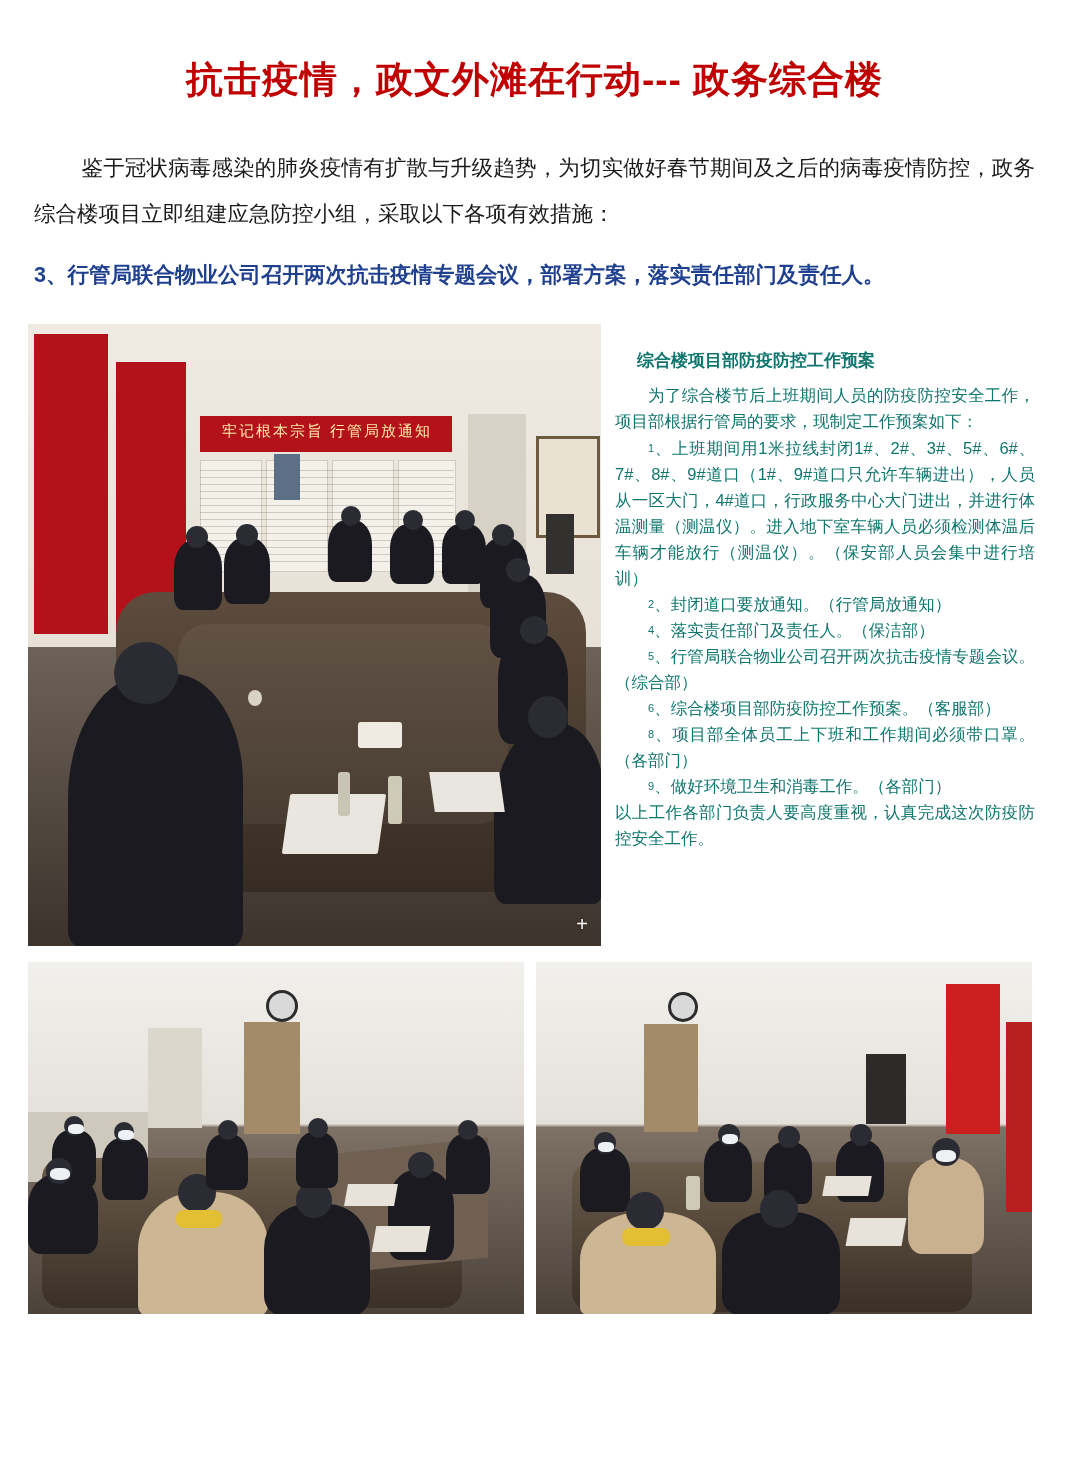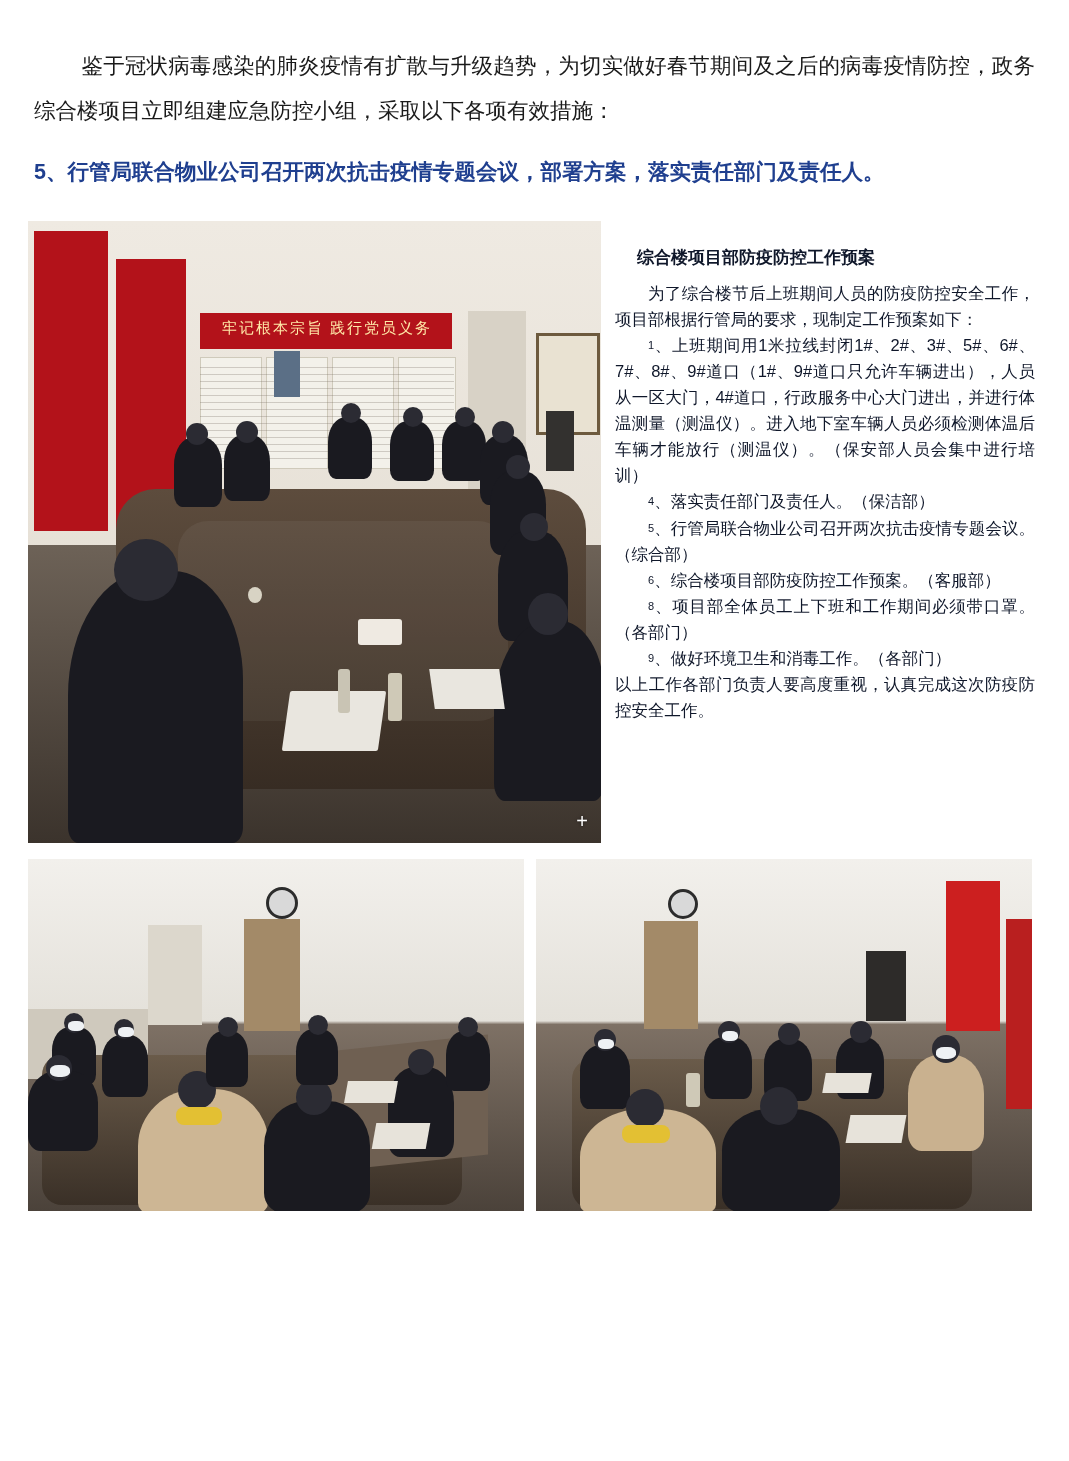--- a/index.html
+++ b/index.html
@@ -90,21 +90,21 @@
     position:absolute; right:8px; bottom:10px; width:22px; height:22px;
     color:#fff; font-size:20px; line-height:20px; text-align:center;
     text-shadow: 0 0 3px rgba(0,0,0,.6);
   }
 
   
   .notice {
     width: 420px;
     font-size: 16.5px;
     line-height: 1.58;
-    color: #0f172a;
+    color: #0f766e;
     padding-top: 24px;
   }
   .notice h2 {
     font-size: 17px;
     font-weight: bold;
     margin: 0 0 8px 0;
     text-align: left;
     padding-left: 22px;
   }
   .notice p {
@@ -126,37 +126,38 @@
   .clock { position:absolute; border-radius:50%; background:#d9d9d9; border:3px solid #2c2c2c; }
   .door { position:absolute; background:#8d6a45; }
   .flag { position:absolute; background:#cc1f1f; }
   .mask { position:absolute; background:#eef1f4; border-radius:40%; }
 </style>
 </head>
 <body>
 
 <div class="page">
 
+  <h1 class="title">抗击疫情，政文外滩在行动---  政务综合楼</h1>
 
   <div class="para"><span class="indent"></span><span>鉴于冠状病毒感染的肺炎疫情有扩散与升级趋势，为切实做好春节期间及之后的病毒疫情防控，政务综合楼项目立即组建应急防控小组，采取以下各项有效措施：</span></div>
 
-  <div class="para-blue">5、行管局联合物业公司召开两次抗击疫情专题会议，部署方案，落实责任部门及责任人。</div>
+  <div class="para-blue">3、行管局联合物业公司召开两次抗击疫情专题会议，部署方案，落实责任部门及责任人。</div>
 
   <div class="row1">
 
     <div class="photo meeting1">
       <div class="wall"></div>
       <div class="wall-lower"></div>
 
       <div class="banner-red" style="left:6px; top:10px; width:74px; height:300px;"></div>
       <div class="banner-red" style="left:88px; top:38px; width:70px; height:290px;"></div>
       <div style="position:absolute; left:14px; top:26px; width:58px; height:270px; color:#f6e3a6; font-size:15px; line-height:1.25; writing-mode:vertical-rl; opacity:.85;"></div>
 
       <div class="board" style="left:172px; top:92px; width:252px; height:36px; background:#b3121a; border:none;"></div>
-      <div style="position:absolute; left:182px; top:98px; width:234px; text-align:center; color:#ffe9a8; font-size:15px; letter-spacing:2px;">牢记根本宗旨  践行党员义务</div>
+      <div style="position:absolute; left:182px; top:98px; width:234px; text-align:center; color:#ffe9a8; font-size:15px; letter-spacing:2px;">牢记根本宗旨  行管局放通知</div>
 
       <div class="board-white" style="left:172px; top:136px; width:60px; height:110px;"></div>
       <div class="board-white" style="left:238px; top:136px; width:60px; height:110px;"></div>
       <div class="board-white" style="left:304px; top:136px; width:60px; height:110px;"></div>
       <div class="board-white" style="left:370px; top:136px; width:56px; height:110px;"></div>
       <div style="position:absolute; left:172px; top:140px; width:254px; height:104px; background:repeating-linear-gradient(transparent 0 6px, rgba(120,110,100,.30) 6px 7px);"></div>
 
       <div style="position:absolute; left:508px; top:112px; width:58px; height:96px; background:#e9e2d2; border:3px solid #6d5a3e;"></div>
 
       <div style="position:absolute; left:440px; top:90px; width:58px; height:180px; background:#d8d2c6;"></div>
@@ -197,20 +198,21 @@
       <div style="position:absolute; left:360px; top:452px; width:14px; height:48px; background:#cfc9b7; border-radius:3px;"></div>
       <div style="position:absolute; left:220px; top:366px; width:14px; height:16px; background:#d8d3c4; border-radius:50%;"></div>
 
       <div class="plus-badge">+</div>
     </div>
 
     <div class="notice">
       <h2>综合楼项目部防疫防控工作预案</h2>
       <p class="ind">为了综合楼节后上班期间人员的防疫防控安全工作，项目部根据行管局的要求，现制定工作预案如下：</p>
       <p class="ind"><span class="num">1</span>、<span>上班期间用1米拉线封闭1#、2#、3#、5#、6#、7#、8#、9#道口（1#、9#道口只允许车辆进出），人员从一区大门，4#道口，行政服务中心大门进出，并进行体温测量（测温仪）。进入地下室车辆人员必须检测体温后车辆才能放行（测温仪）。（保安部人员会集中进行培训）</span></p>
+      <p class="ind"><span class="num">2</span>、<span>封闭道口要放通知。（行管局放通知）</span></p>
       <p class="ind"><span class="num">4</span>、<span>落实责任部门及责任人。（保洁部）</span></p>
       <p class="ind"><span class="num">5</span>、<span>行管局联合物业公司召开两次抗击疫情专题会议。（综合部）</span></p>
       <p class="ind"><span class="num">6</span>、<span>综合楼项目部防疫防控工作预案。（客服部）</span></p>
       <p class="ind"><span class="num">8</span>、<span>项目部全体员工上下班和工作期间必须带口罩。（各部门）</span></p>
       <p class="ind"><span class="num">9</span>、<span>做好环境卫生和消毒工作。（各部门）</span></p>
       <p>以上工作各部门负责人要高度重视，认真完成这次防疫防控安全工作。</p>
     </div>
   </div>
 
   <div class="row2">

